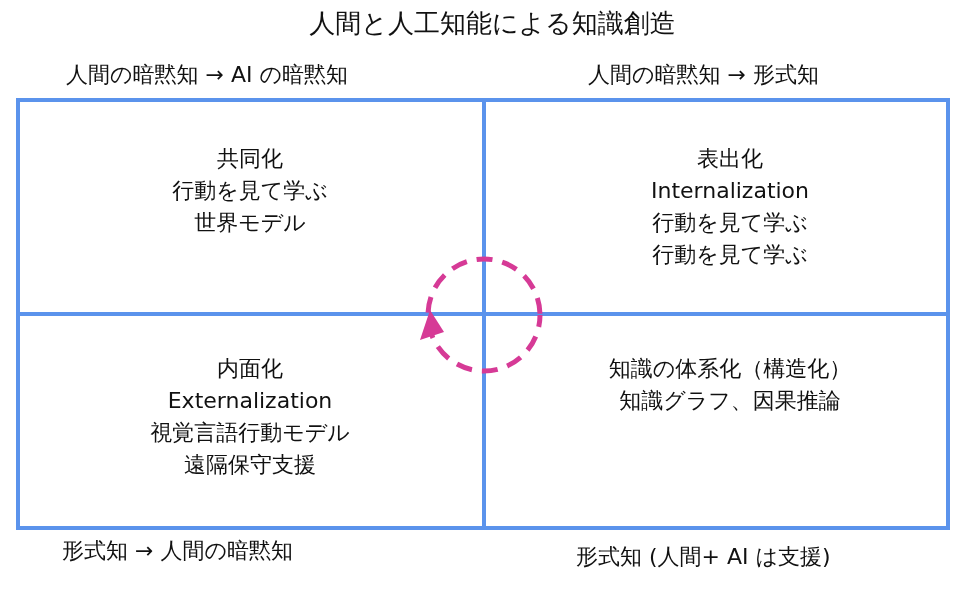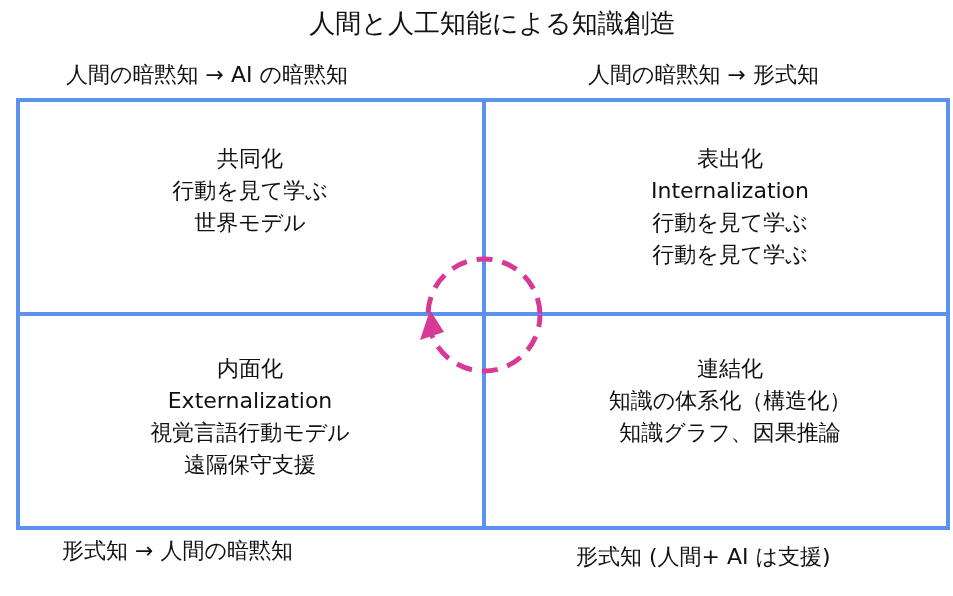--- a/index.html
+++ b/index.html
@@ -43,21 +43,20 @@
 </div>
 
 <div class="quad" style="left:100px; width:300px; top:353px;">
   <div>内面化</div>
   <div>Externalization</div>
   <div>視覚言語行動モデル</div>
   <div>遠隔保守支援</div>
 </div>
 
 <div class="quad" style="left:560px; width:340px; top:353px;">
-  <div>連結化</div>
   <div>知識の体系化（構造化）</div>
   <div>知識グラフ、因果推論</div>
 </div>
 
 <svg class="cycle" width="953" height="596">
   <circle cx="484" cy="315" r="56" fill="none" stroke="#d63a96" stroke-width="5" stroke-dasharray="16 10" stroke-dashoffset="4"></circle>
   <polygon points="420,340 430,310 444,332" fill="#d63a96"></polygon>
 </svg>
 
 </body></html>

